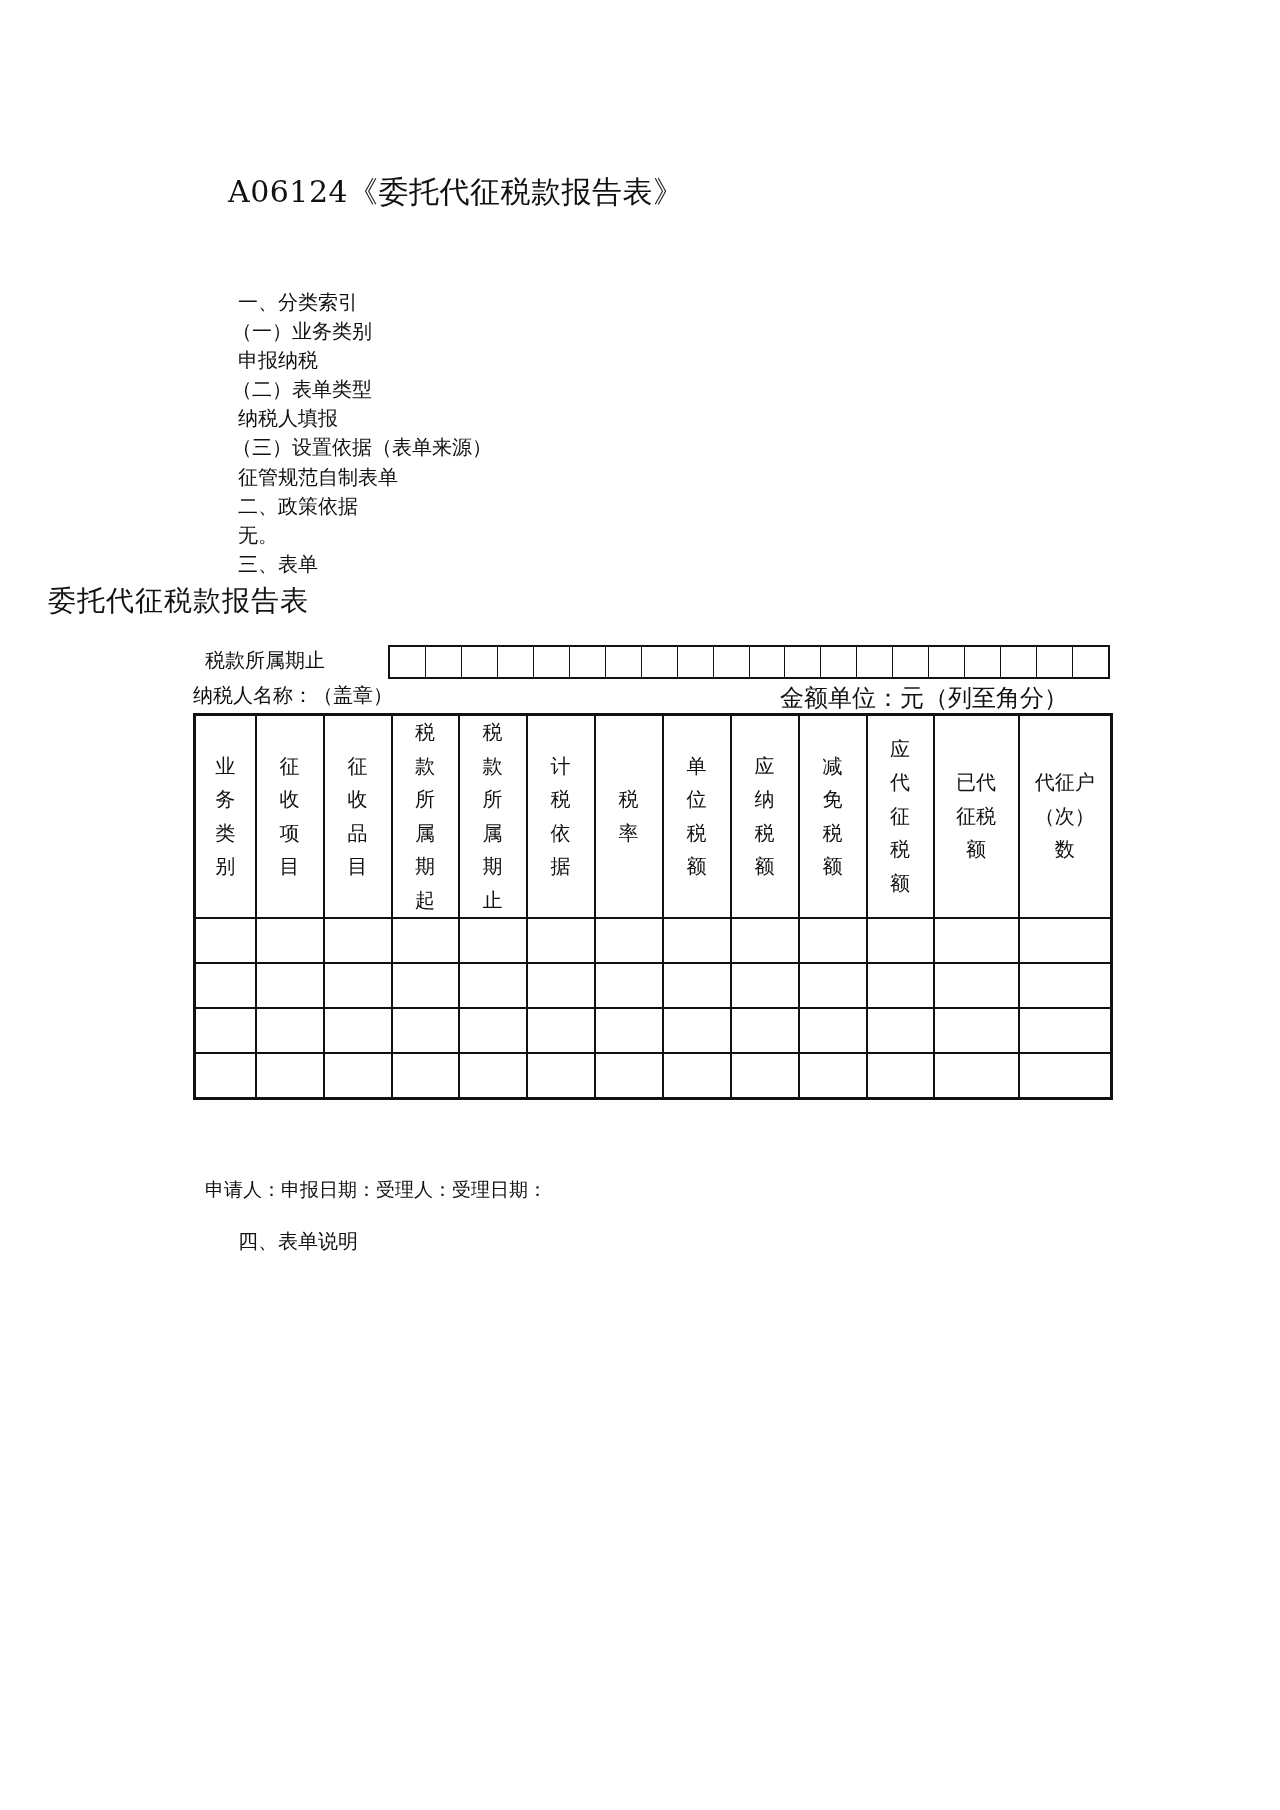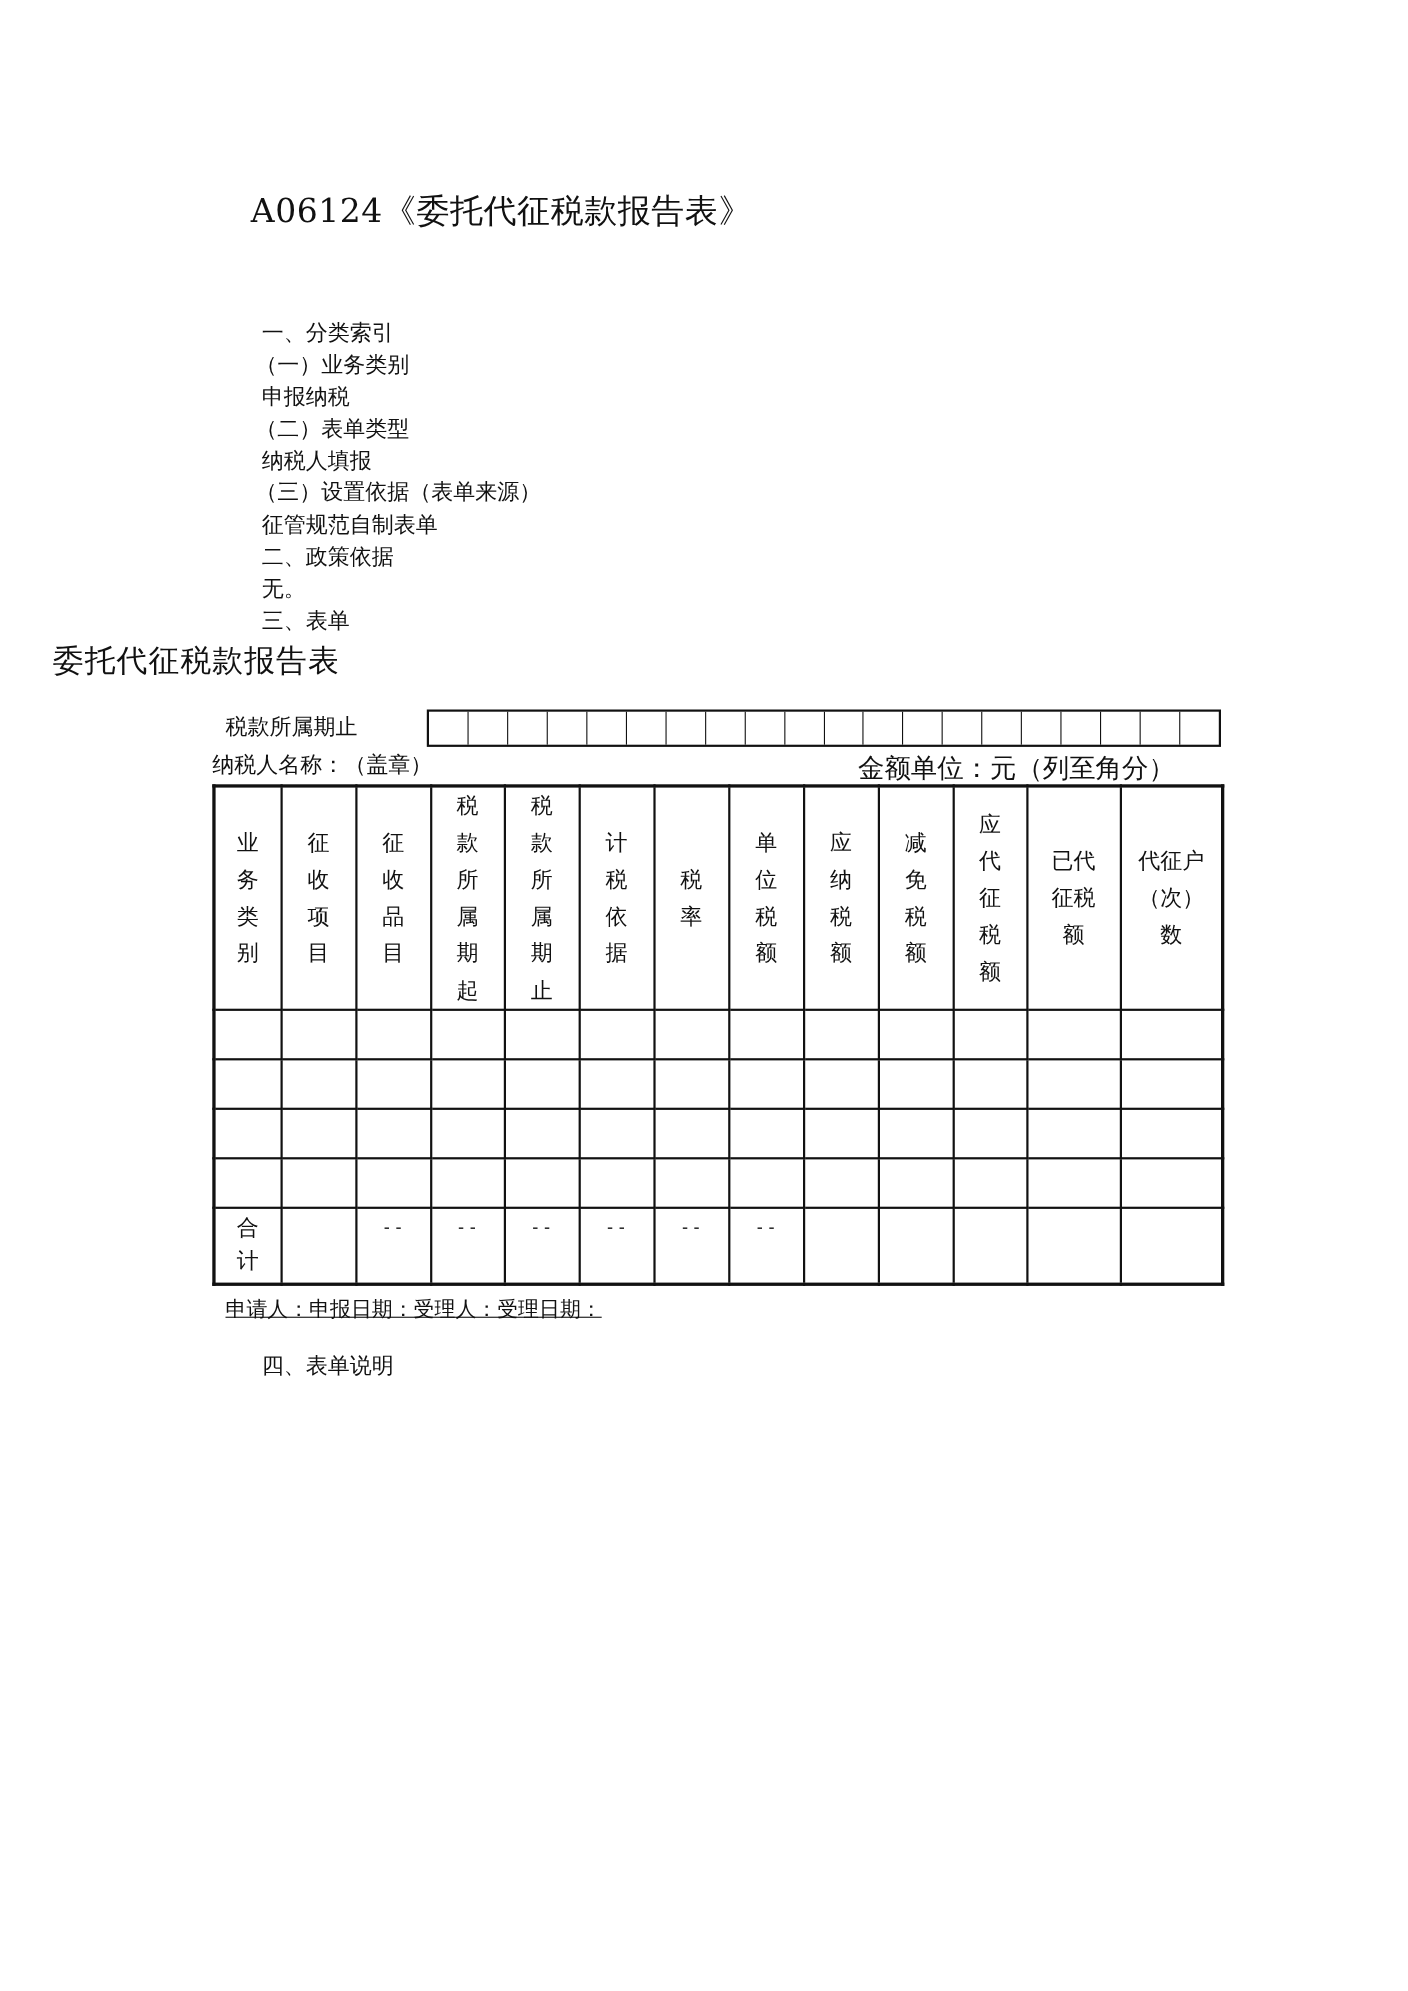--- a/index.html
+++ b/index.html
@@ -55,21 +55,21 @@
     }
     table.report thead th { height: 201px; }
     table.report tbody tr.data-row td { height: 43px; }
     table.report tbody tr.total-row td { height: 65px; vertical-align: top; line-height: 30px; padding-top: 2px; }
     .vtext { display: inline-block; width: 1.2em; word-break: break-all; white-space: normal; }
     .wrap2 { display: inline-block; width: 2.3em; word-break: break-all; text-align: center; }
     .wrap3 { display: inline-block; width: 3.4em; word-break: break-all; }
     .dash { font-family: "DejaVu Sans Mono", monospace; font-size: 16px; letter-spacing: 1px; }
     .footer-line {
       position: absolute; left: 205px; top: 1177px;
-      font-size: 19px; white-space: nowrap; text-decoration: underline;
+      font-size: 19px; white-space: nowrap;
     }
     .section4 {
       position: absolute; left: 238px; top: 1228px;
       font-size: 20px; white-space: nowrap;
     }
   </style>
 </head>
 <body>
 
 <div class="doc-title">A06124《委托代征税款报告表》</div>
@@ -203,33 +203,18 @@
         <td></td>
         <td></td>
         <td></td>
         <td></td>
         <td></td>
         <td></td>
         <td></td>
         <td></td>
         <td></td>
       </tr>
-      <tr class="total-row">
-        <td><span class="vtext">合计</span></td>
-        <td></td>
-        <td class="dash">--</td>
-        <td class="dash">--</td>
-        <td class="dash">--</td>
-        <td class="dash">--</td>
-        <td class="dash">--</td>
-        <td class="dash">--</td>
-        <td></td>
-        <td></td>
-        <td></td>
-        <td></td>
-        <td></td>
-      </tr>
     </tbody>
 </table>
 
 <div class="footer-line">申请人：申报日期：受理人：受理日期：</div>
 
 <div class="section4">四、表单说明</div>
 
 </body></html>

